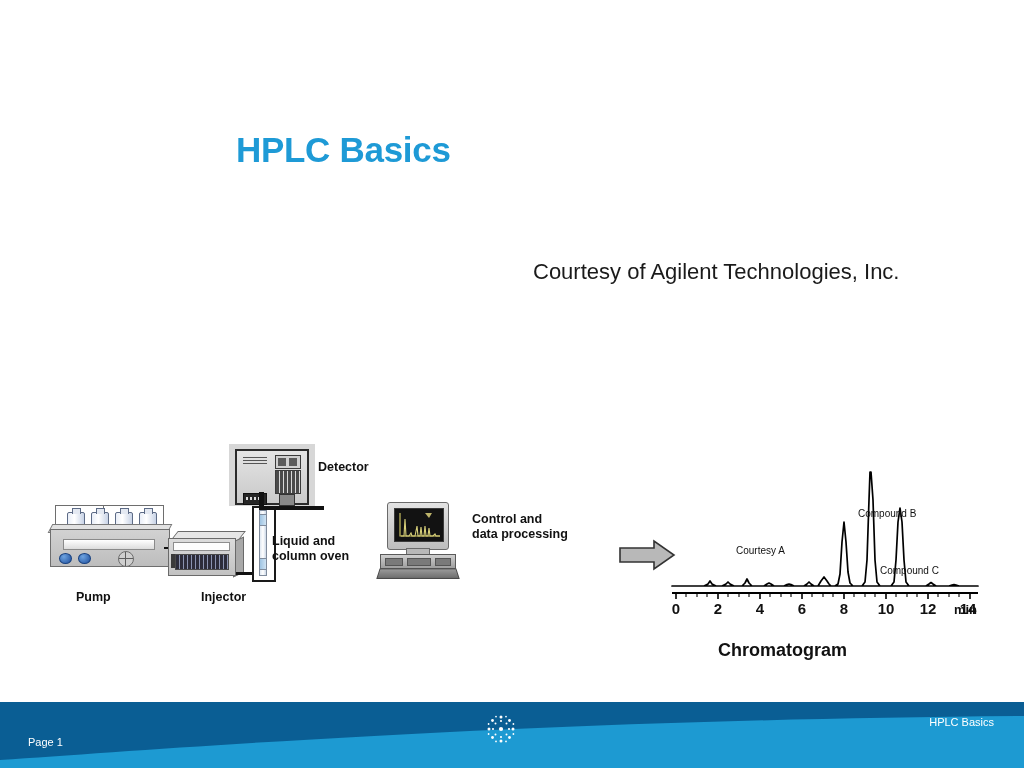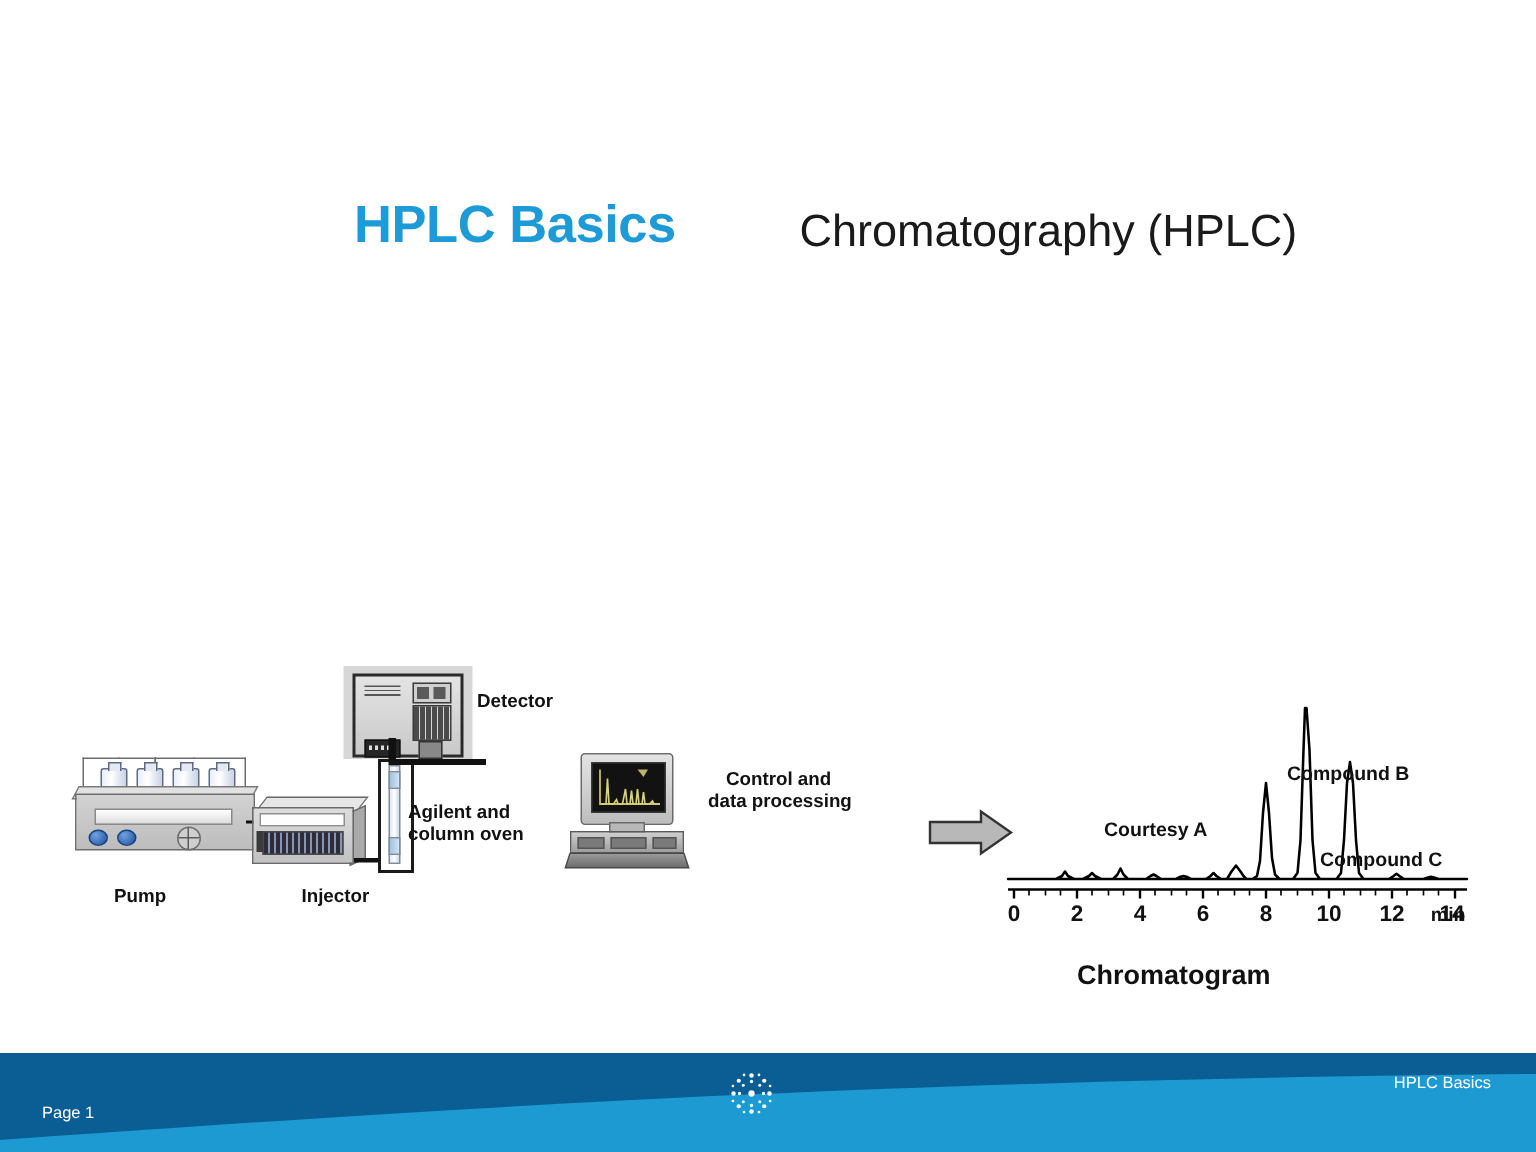--- a/index.html
+++ b/index.html
@@ -261,21 +261,21 @@
     border: 1px solid #4a4a4a;
     transform: perspective(40px) rotateX(18deg);
   }
 
   
   #chromatogram { position: absolute; left: 618px; top: 30px; width: 370px; height: 200px; }
   #chrom-arrow { position: absolute; left: 0px; top: 78px; width: 60px; height: 34px; }
   #chrom-plot  { position: absolute; left: 52px; top: 0px;  width: 310px; height: 160px; }
   .chrom-label {
     position: absolute;
-    font-size: 13px; font-weight: bold; color: #111;
+    font-size: 10px; font-weight: normal; color: #111;
     white-space: nowrap;
   }
   #chrom-caption {
     position: absolute; left: 100px; top: 180px;
     font-size: 18px; font-weight: bold; color: #111;
   }
 
   
   #footer {
     position: absolute; left: 0; bottom: 0;
@@ -300,23 +300,23 @@
     letter-spacing: -0.3px;
   }
 </style>
 </head>
 <body>
 
 <div id="title-area">
   <div id="slide-title">HPLC Basics</div>
 
   <div id="subtitle-block">
-    <div class="subtitle-line">Chromatography (HPLC)</div>
-  </div>
-
+  </div>
+
+  <div id="courtesy-line">Courtesy of Agilent Technologies, Inc.</div>
 </div>
 
 <div id="diagram-area">
 
   <div id="pump-unit">
     <div class="tube" style="left:10px; top:0px; width:24px; height:20px; border-right:none;"></div>
     <div class="tube" style="left:34px; top:0px; width:24px; height:20px; border-left:none;"></div>
     <div class="tube" style="left:58px; top:0px; width:26px; height:20px; border-right:none;"></div>
     <div class="tube" style="left:84px; top:0px; width:34px; height:20px; border-left:none;"></div>
 
@@ -359,21 +359,21 @@
   <div class="lbl" style="left:167px; top:160px;padding-left:34px;">Injector</div>
 
   <div class="pipe" style="left:236px; top:142px; width:26px; height:3px;"></div>
 
   <div id="column-unit">
     <div class="col-frame"></div>
     <div class="col-tube"></div>
     <div class="col-seg" style="top:8px;"></div>
     <div class="col-seg" style="top:52px;"></div>
   </div>
-  <div class="lbl" style="left:272px; top:104px;">Agilent and</div>
+  <div class="lbl" style="left:272px; top:104px;">Liquid and</div>
   <div class="lbl" style="left:272px; top:119px;">column oven</div>
 
   <div id="detector-unit">
     <div class="det-outer"></div>
     <div class="det-inner">
       <div class="det-lines"></div>
       <div class="det-display"></div>
       <div class="det-keypad"></div>
       <div class="det-button"></div>
       <div class="det-port"></div>
@@ -394,21 +394,21 @@
       </div>
     </div>
     <div class="mon-stand"></div>
     <div class="cpu-box">
       <div class="cpu-slot" style="left:4px; width:16px;"></div>
       <div class="cpu-slot" style="left:26px; width:22px;"></div>
       <div class="cpu-slot" style="left:54px; width:14px;"></div>
     </div>
     <div class="keyboard"></div>
   </div>
-  <div class="lbl" style="left:472px; top:82px;margin-left:12px;">Control and</div>
+  <div class="lbl" style="left:472px; top:82px;">Control and</div>
   <div class="lbl" style="left:472px; top:97px;">data processing</div>
 
   <div id="chromatogram">
 
     <svg id="chrom-arrow" viewBox="0 0 60 34">
       <path d="M2,10 L36,10 L36,3 L56,17 L36,31 L36,24 L2,24 Z" fill="#b8b8b8" stroke="#333333" stroke-width="1.6" stroke-linejoin="miter"></path>
     </svg>
 
     <svg id="chrom-plot" viewBox="0 0 310 160">
 

